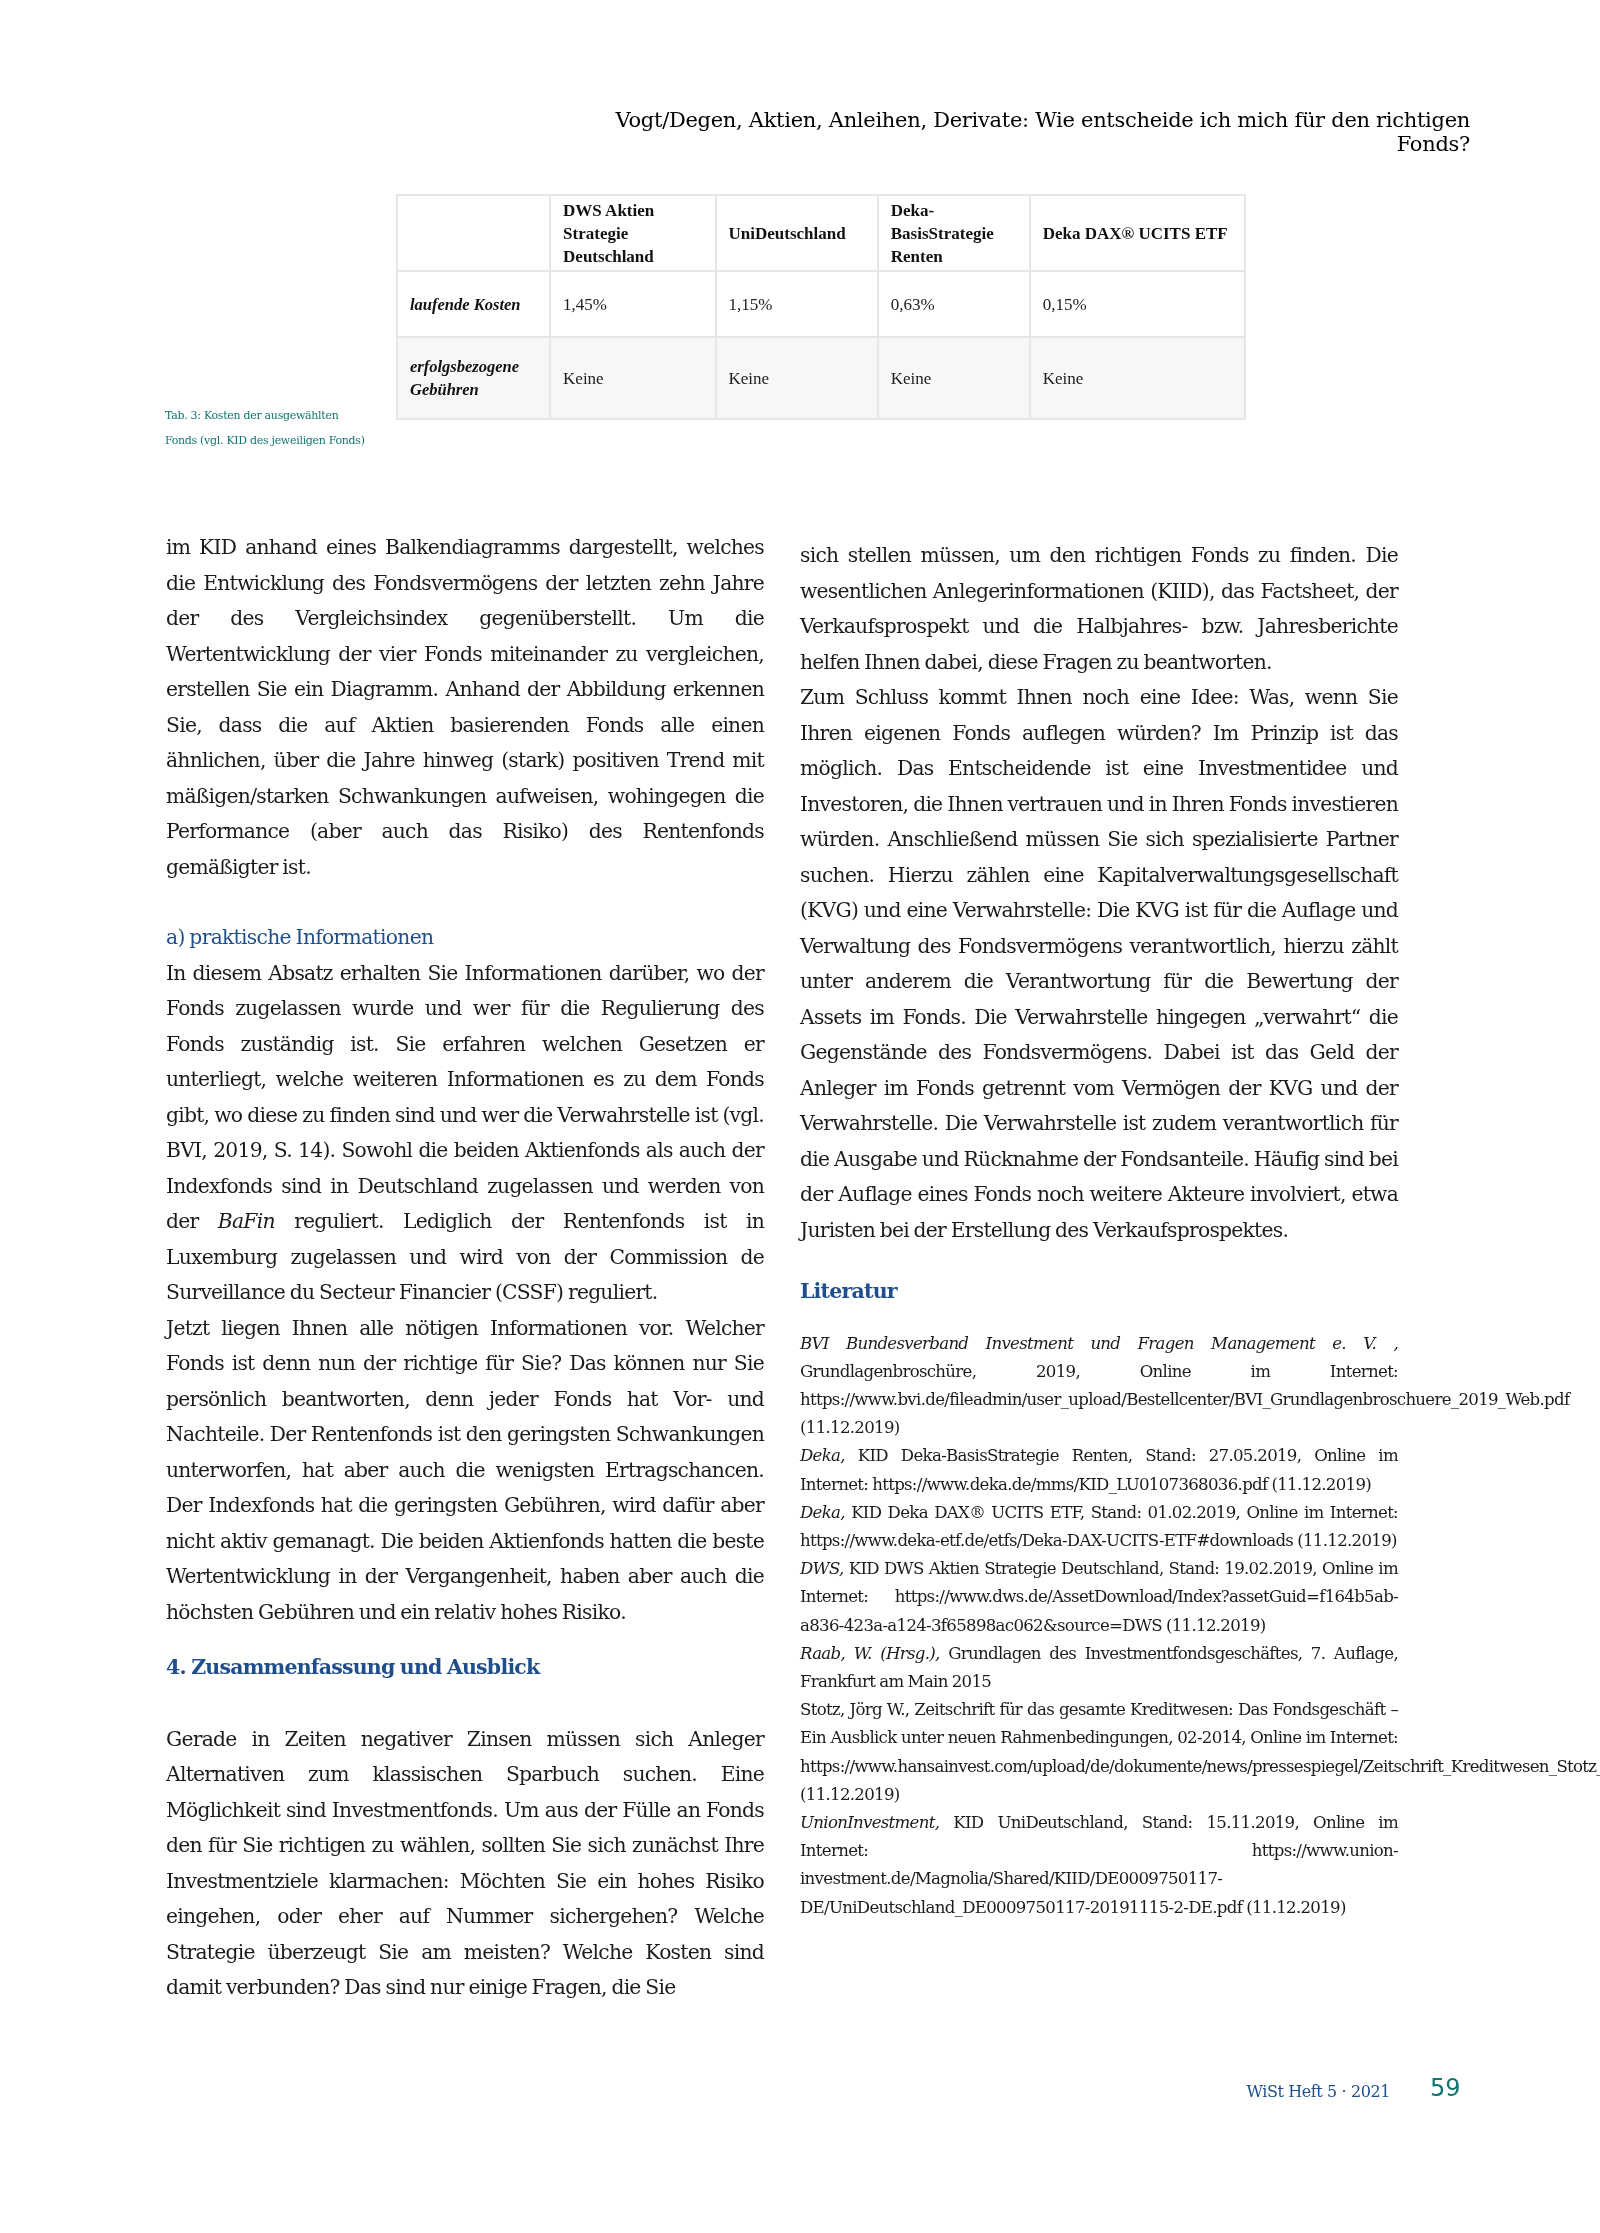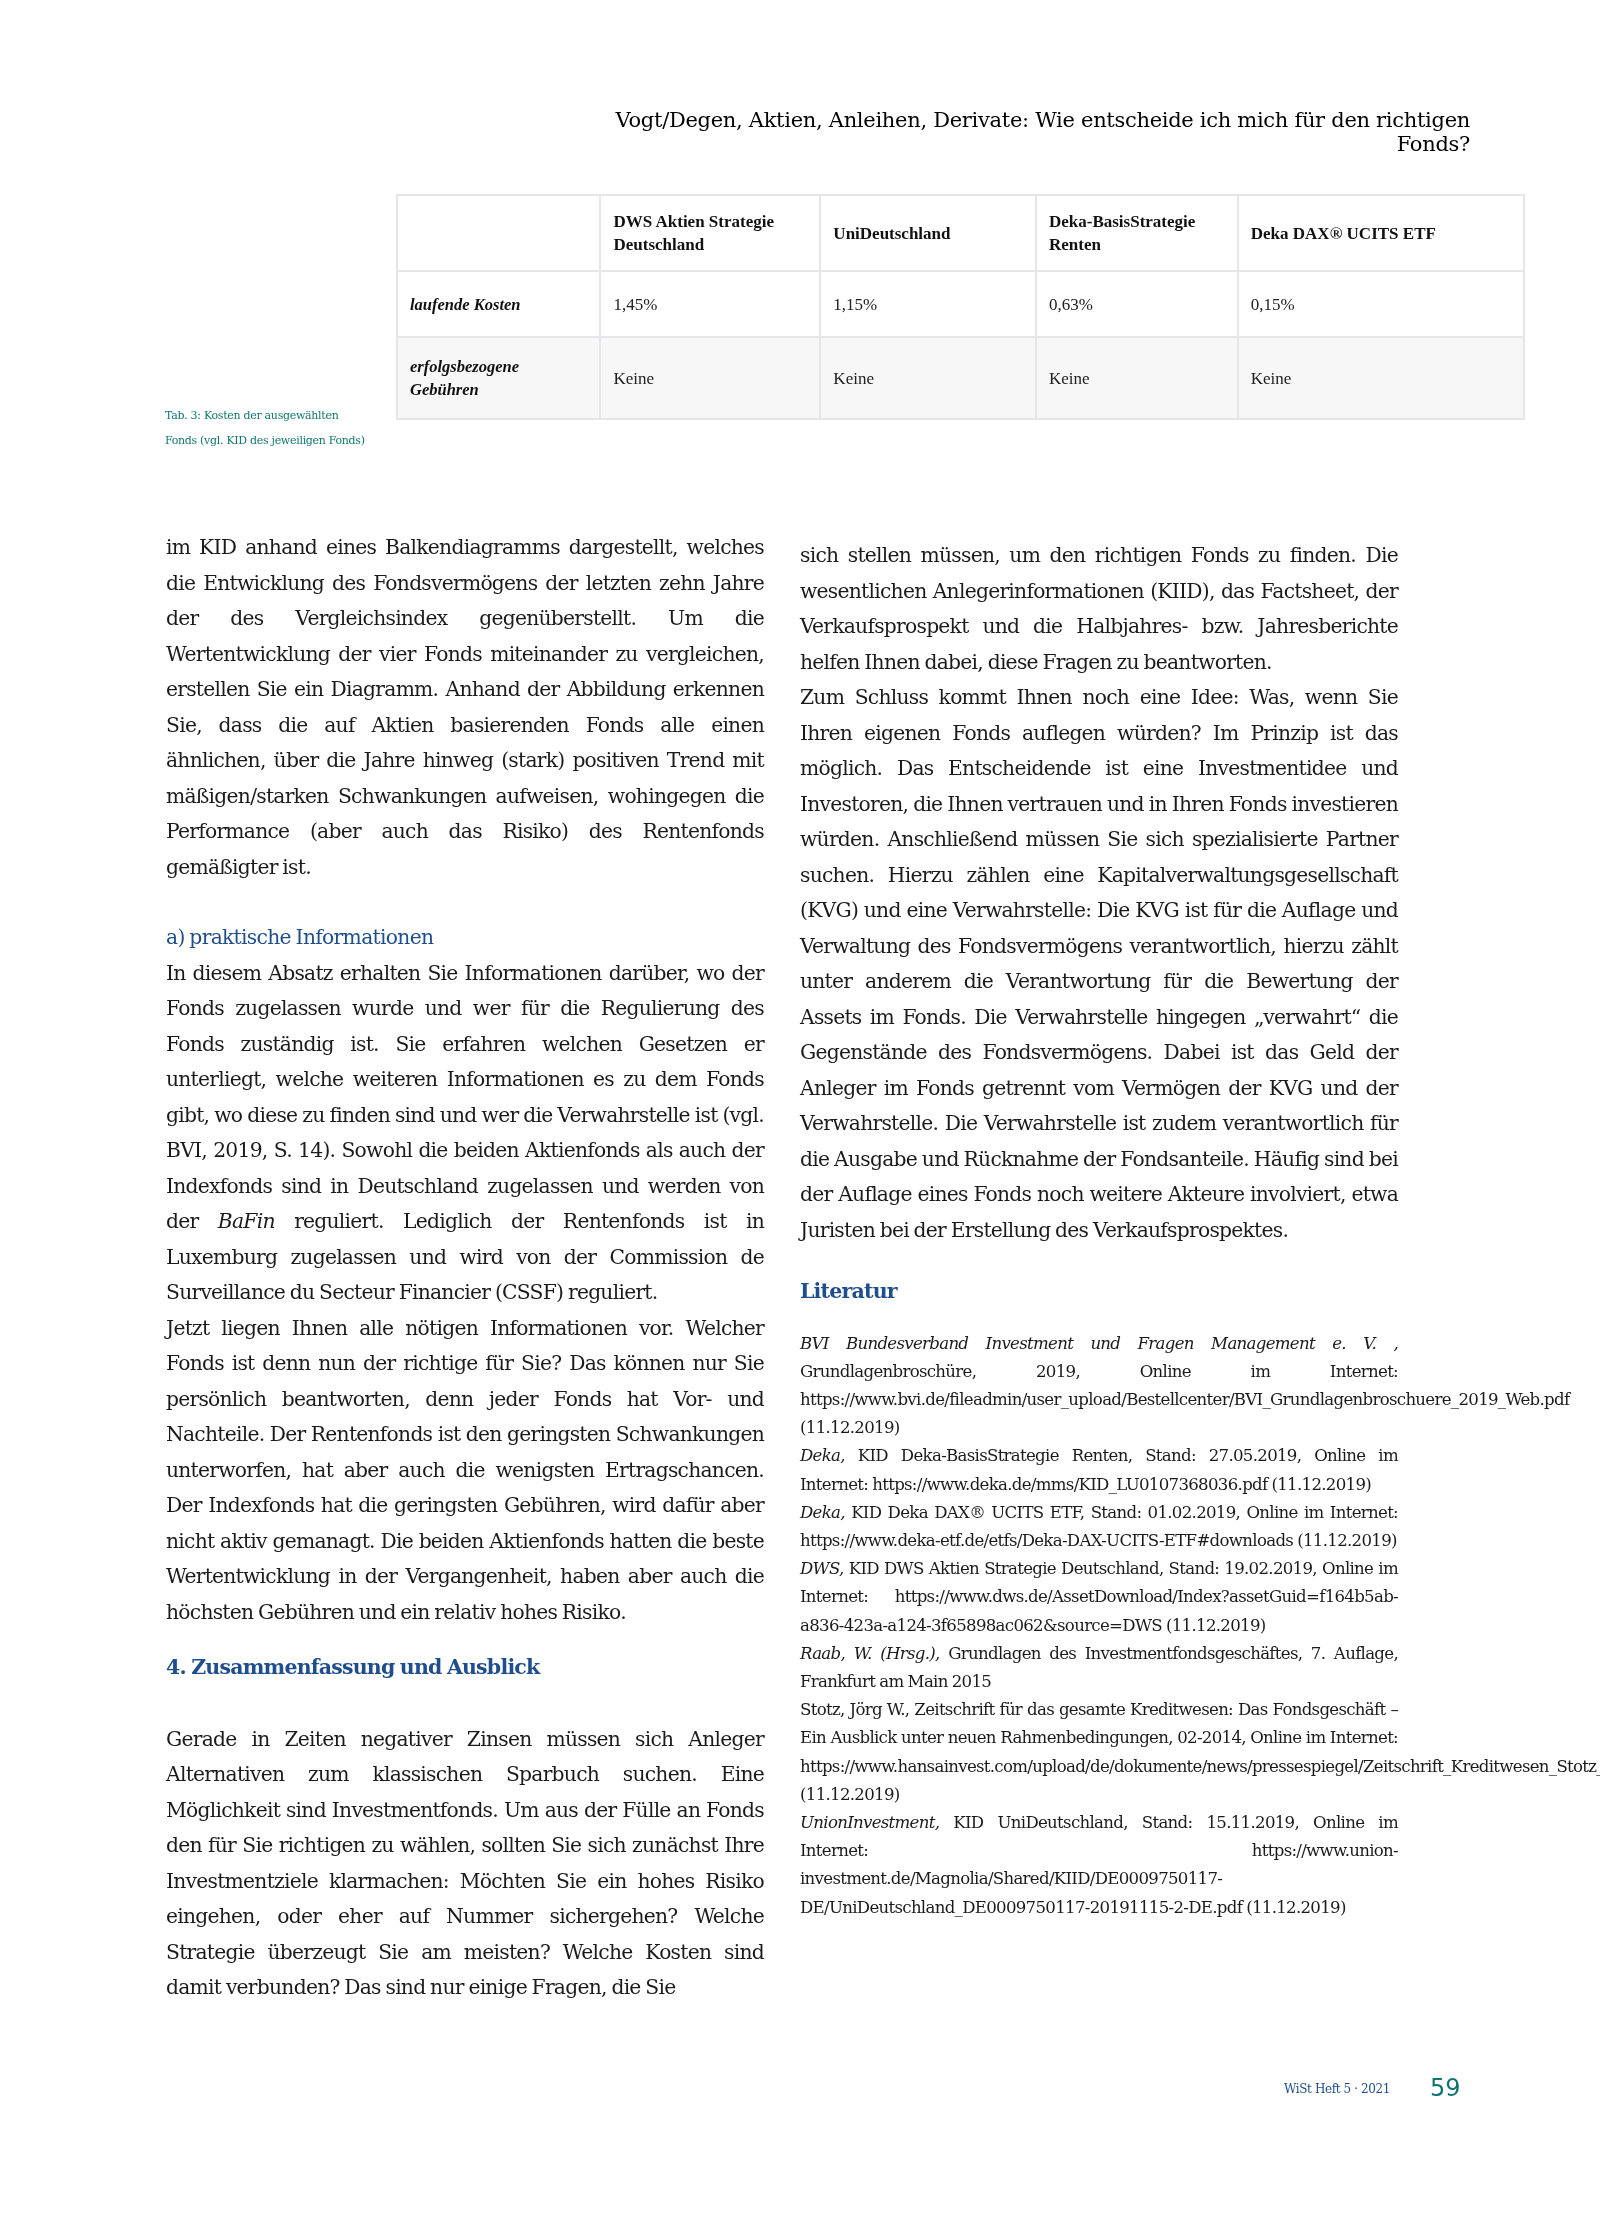--- a/index.html
+++ b/index.html
@@ -5,21 +5,21 @@
   html, body { margin: 0; padding: 0; background: #ffffff; }
   body { width: 1600px; height: 2233px; position: relative; overflow: hidden;
          font-family: "DejaVu Serif", "Liberation Serif", serif; color: #1a1a1a; }
 
   .running-head { position: absolute; top: 108px; right: 130px; left: 540px; text-align: right;
     font-family: "DejaVu Serif", serif; font-size: 21px; color: #000000; letter-spacing: -0.3px; }
 
   .caption { position: absolute; left: 165px; top: 403px; width: 200px;
     font-family: "DejaVu Serif", serif; font-size: 11px; line-height: 25px; color: #0f766e; letter-spacing: -0.3px; }
 
-  table.costs { position: absolute; left: 396px; top: 194px; width: 1129px; border-collapse: collapse;
+  table.costs { position: absolute; left: 396px; top: 194px; width: 850px; border-collapse: collapse;
     font-family: "Liberation Serif", serif; font-size: 17px; color: #222; }
   table.costs td, table.costs th { border: 2px solid #e6e6e8; padding: 0 12px; vertical-align: middle; text-align: left; line-height: 23px; }
   table.costs th { font-weight: bold; background: #ffffff; height: 74px; color: #111; font-size: 17px; }
   table.costs tr.shade td { background: #f7f7f8; }
   table.costs td.rowhead { font-weight: bold; font-style: italic; font-size: 16.5px; color: #111; }
   table.costs tr.r1 td { height: 70px; }
   table.costs tr.r2 td { height: 64px; }
   table.costs tr.r3 td { height: 80px; }
 
   .col { position: absolute; font-family: "DejaVu Serif", serif; font-size: 20.3px; line-height: 35.5px;
@@ -31,21 +31,21 @@
 
   .subhead { font-family: "DejaVu Serif", serif; color: #1f4e8c; font-size: 20.3px; line-height: 35.5px; letter-spacing: -0.7px; }
   .section-head { font-family: "DejaVu Serif", serif; color: #1f4e8c; font-weight: bold; font-size: 20.5px; letter-spacing: -0.8px; }
 
   .refs { font-family: "DejaVu Serif", serif; font-size: 16.6px; line-height: 28.2px; color: #1b1b1b;
     text-align: justify; letter-spacing: -0.7px; word-spacing: -0.5px; }
   .refs p { margin: 0; }
   .refs .auth { font-style: italic; }
 
   .footer-journal { position: absolute; top: 2082px; left: 1180px; width: 210px; text-align: right;
-    font-family: "DejaVu Serif", serif; font-size: 12px; color: #1f4e8c; letter-spacing: -0.4px; }
+    font-family: "DejaVu Serif", serif; font-size: 16px; color: #1f4e8c; letter-spacing: -0.4px; }
   .page-number { position: absolute; top: 2074px; left: 1430px; font-family: "DejaVu Sans", sans-serif;
     font-size: 24px; color: #0f766e; }
 </style>
 </head>
 <body>
 
 <div class="running-head">Vogt/Degen, Aktien, Anleihen, Derivate: Wie entscheide ich mich für den richtigen Fonds?</div>
 
 <div class="caption">Tab. 3: Kosten der ausgewählten Fonds (vgl. KID des jeweiligen Fonds)</div>
 

